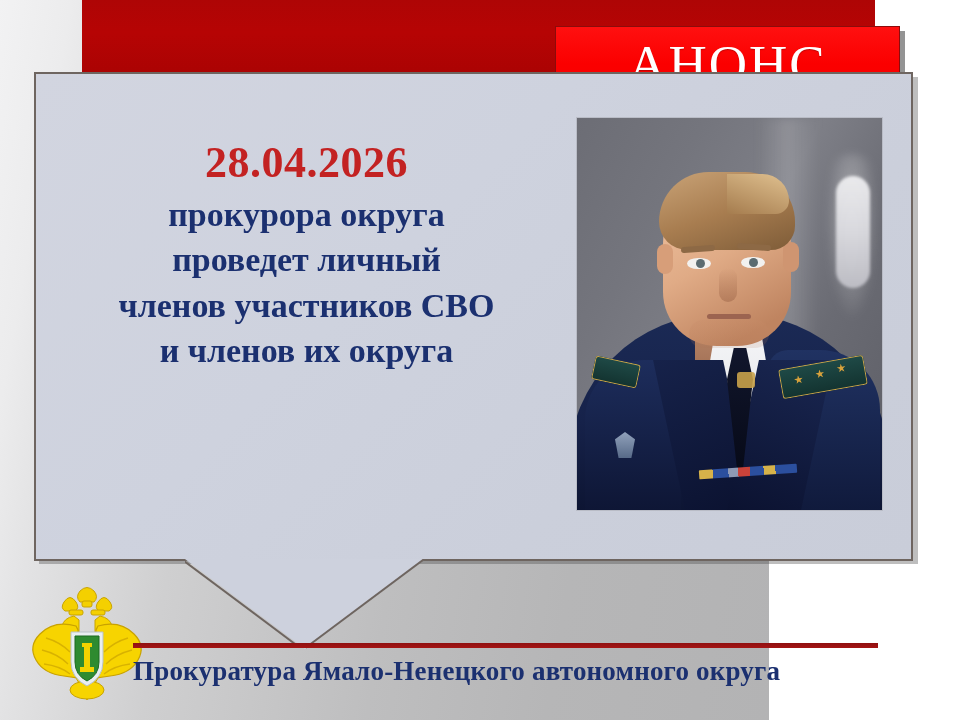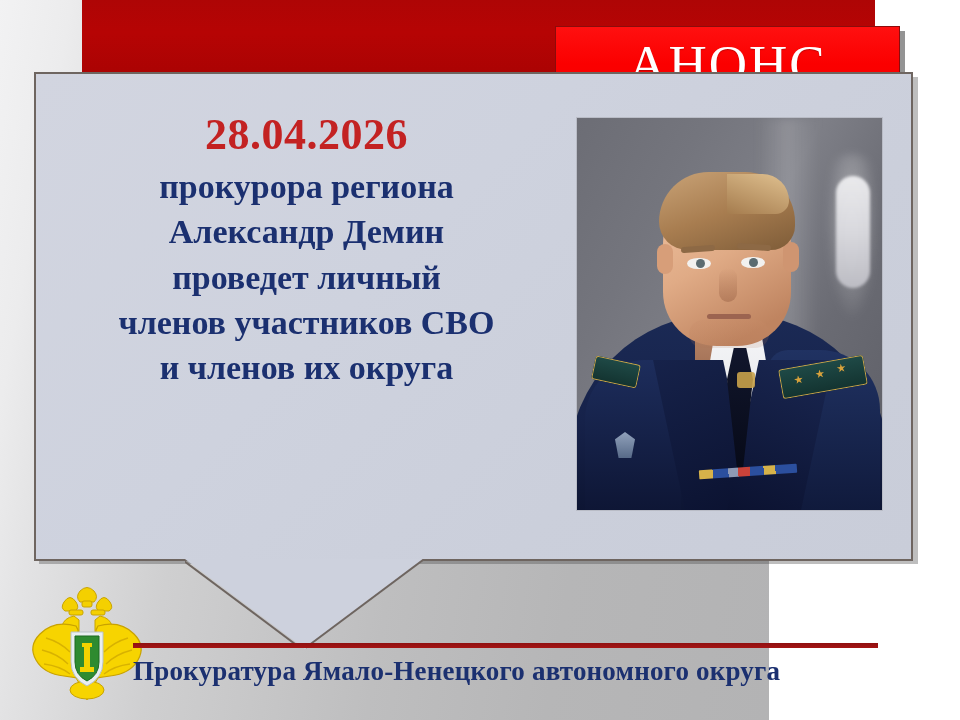--- a/index.html
+++ b/index.html
@@ -74,21 +74,21 @@
     content:"";position:absolute;left:6px;top:88px;width:150px;height:2px;
     background:#6e6560;transform-origin:0 0;transform:rotate(-36.8deg);
   }
 
   
   .bubble-inner{
     position:absolute;left:34px;top:72px;width:879px;height:489px;
     display:flex;
   }
   .text-col{
-    width:545px;padding-top:40px;
+    width:545px;padding-top:68px;
     display:flex;flex-direction:column;align-items:center;
   }
   .date{
     color:#c32222;
     font-weight:bold;font-size:44px;line-height:1.05;
     letter-spacing:0.5px;margin-bottom:6px;
   }
   .headline{
     color:#1b3070;font-weight:bold;font-size:34px;line-height:1.33;
     text-align:center;
@@ -247,22 +247,21 @@
   <div class="bubble-shadow"></div>
   <div class="bubble"></div>
   <div class="tail-fill"></div>
   <div class="tail-edge-l"></div>
   <div class="tail-edge-r"></div>
 
   <div class="bubble-inner">
     <div class="text-col">
       <div class="date">28.04.2026</div>
       <div class="headline">
-        <span class="ln">прокурора региона</span>
-        <span class="ln">Александр Демин</span>
+        <span class="ln">прокурора округа</span>
         <span class="ln">проведет личный</span>
         <span class="ln">членов участников СВО</span>
         <span class="ln">и членов их округа</span>
       </div>
     </div>
   </div>
 
   <div class="photo-wrap">
     <div class="photo">
       <div class="wall-band"></div>

